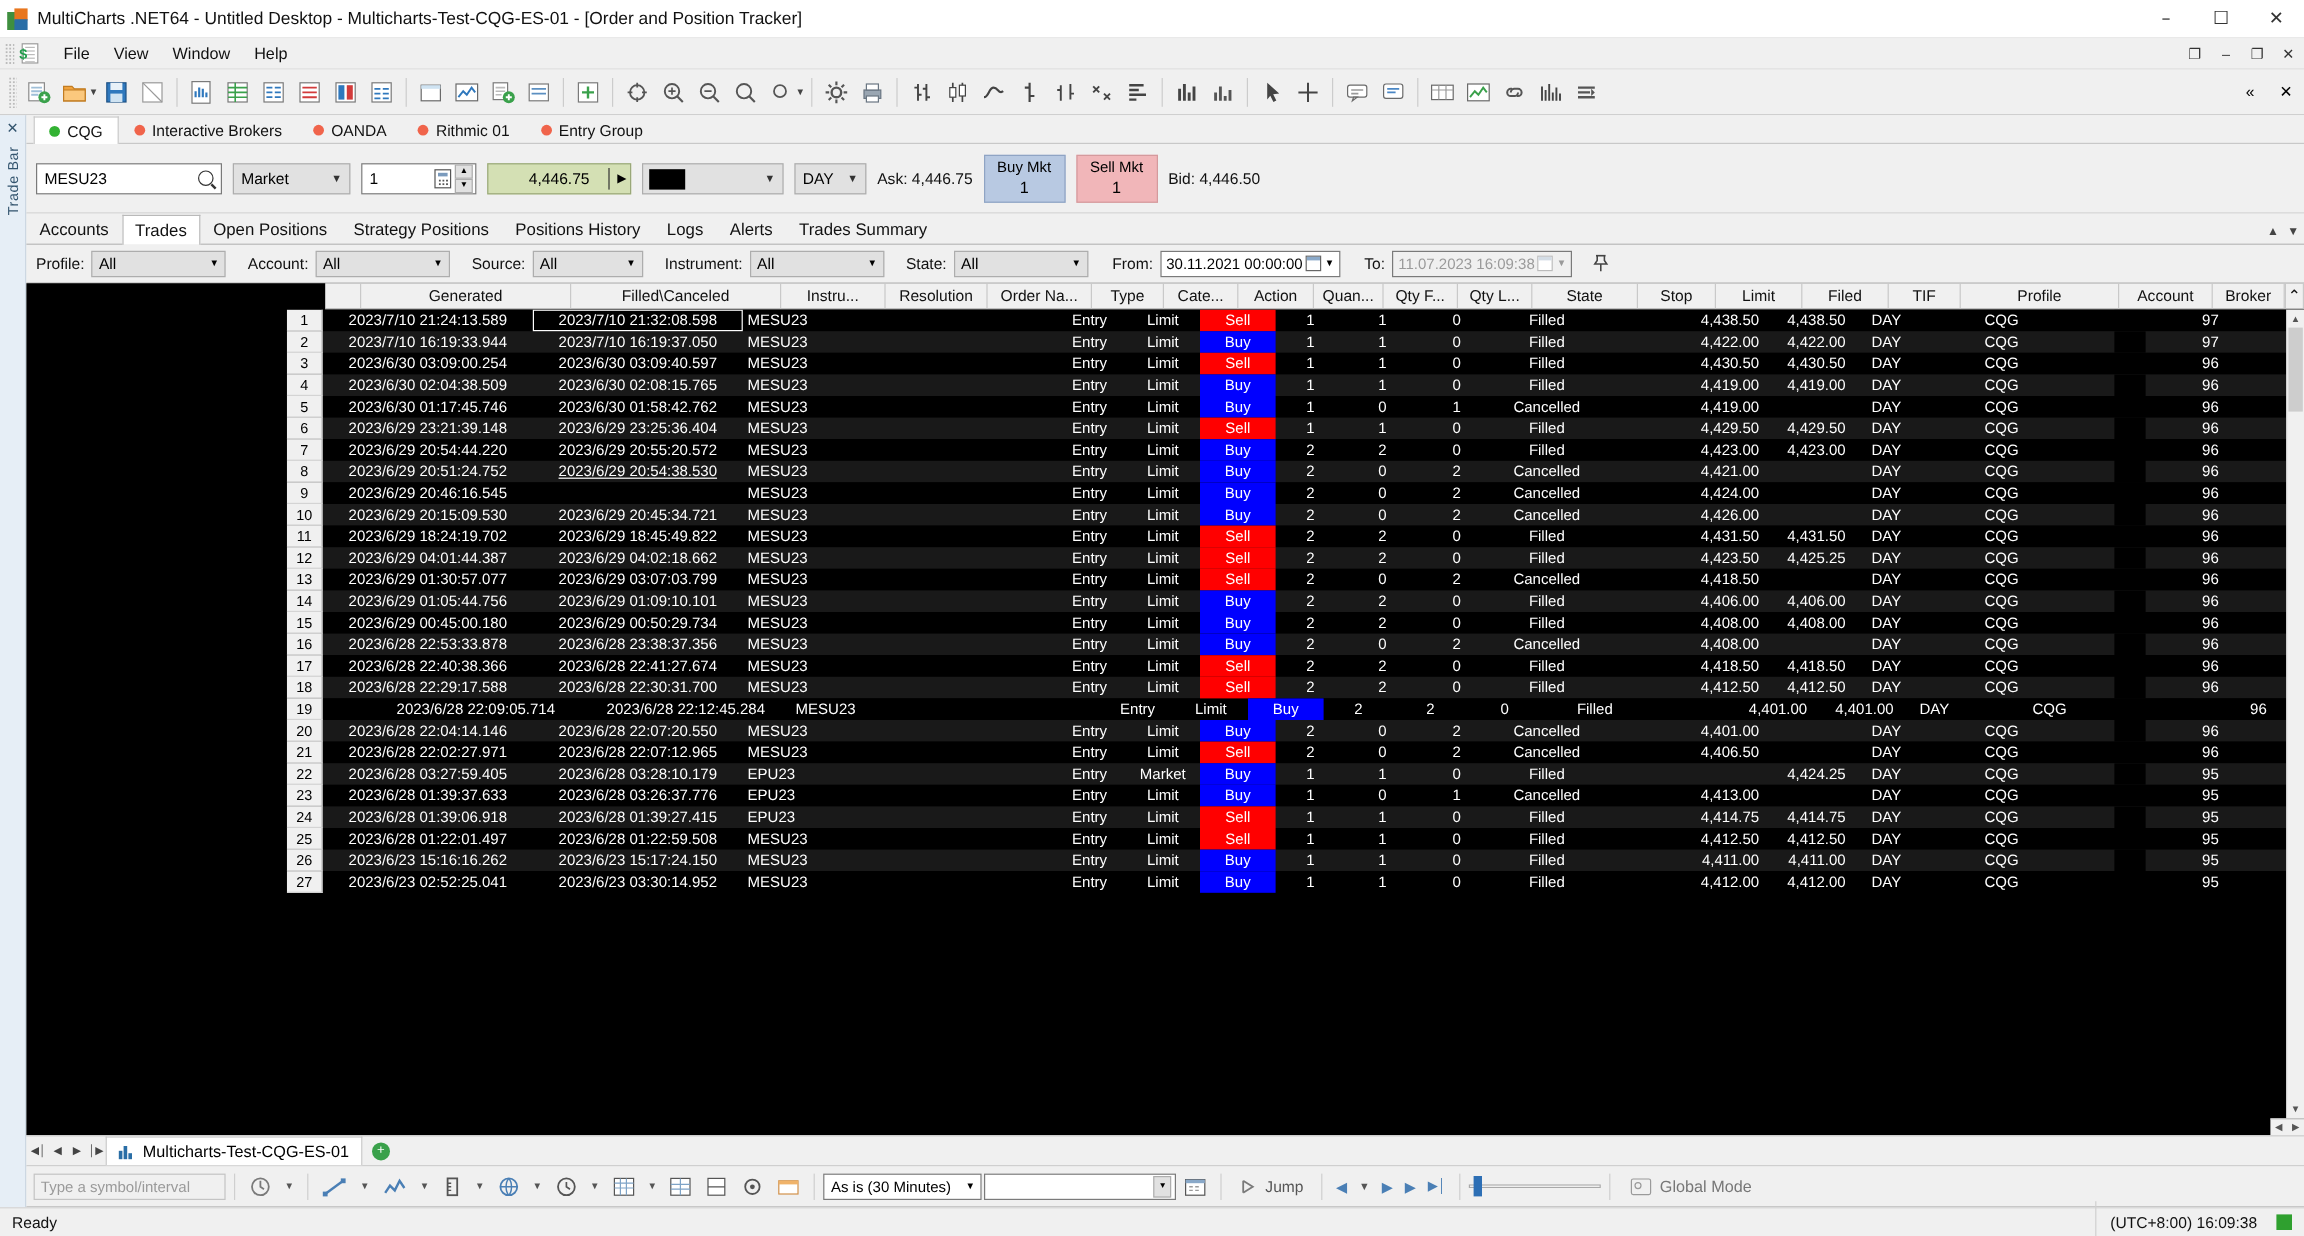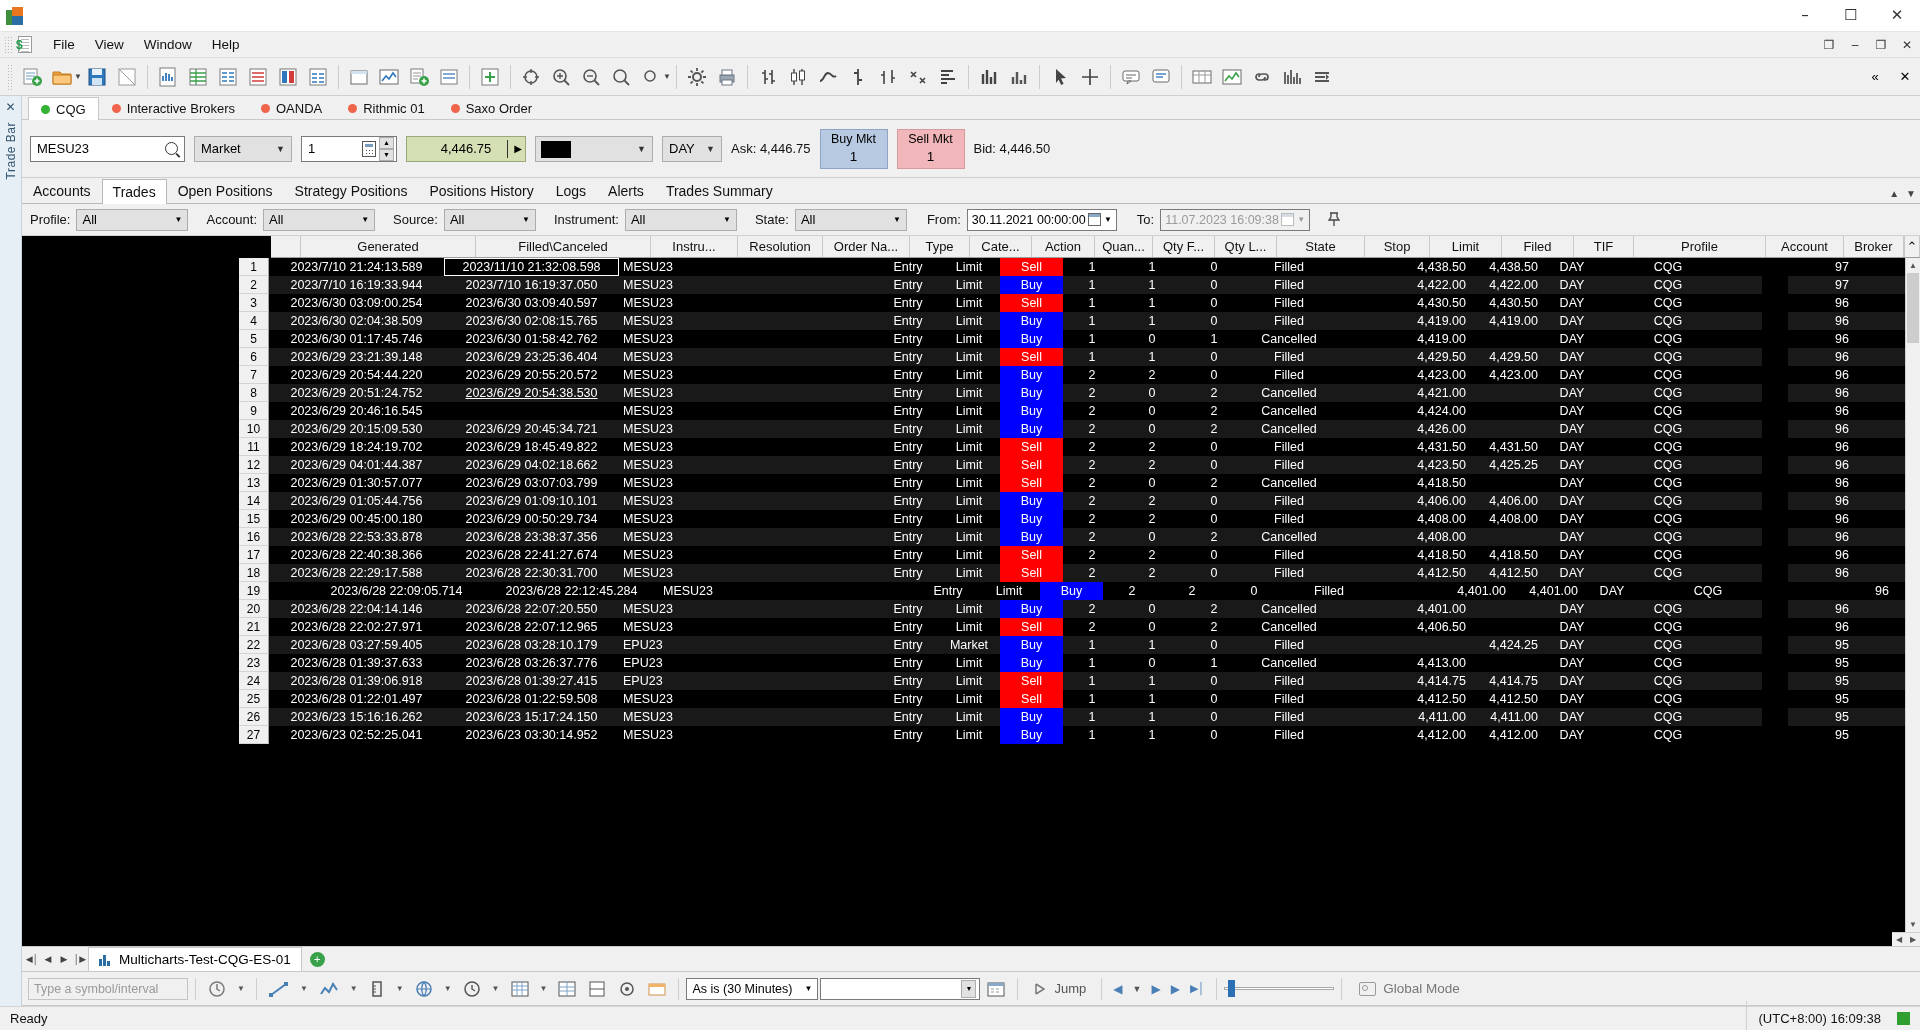--- a/index.html
+++ b/index.html
@@ -232,20 +232,21 @@
 <body>
 
 <div id="app">
 
   <div class="titlebar">
     <div class="title-logo">
       <i class="tl1"></i>
         <i class="tl2"></i>
         <i class="tl3"></i>
     </div>
+    <div class="title-text">MultiCharts .NET64 - Untitled Desktop - Multicharts-Test-CQG-ES-01 - [Order and Position Tracker]</div>
     <div class="title-spacer"></div>
     <div class="win-btns">
       <div class="win-btn">
         <span class="wb-glyph">–</span>
       </div>
       <div class="win-btn">
         <span class="wb-glyph">☐</span>
       </div>
       <div class="win-btn close">
         <span class="wb-glyph">✕</span>
@@ -565,21 +566,21 @@
         <div class="btab">
           <span class="dot" style="background:#f0644b"></span>
           <span>OANDA</span>
         </div>
         <div class="btab">
           <span class="dot" style="background:#f0644b"></span>
           <span>Rithmic 01</span>
         </div>
         <div class="btab">
           <span class="dot" style="background:#f0644b"></span>
-          <span>Saxo Order</span>
+          <span>Entry Group</span>
         </div>
       </div>
 
       <div class="order-bar">
         <div class="ob-symbol">
           <span class="sv">MESU23</span>
           <span class="mag"></span>
         </div>
 
         <div class="combo ob-type">
@@ -716,21 +717,21 @@
             <div class="gh" style="width: 132px;">Profile</div>
             <div class="gh" style="width: 78px;">Account</div>
             <div class="gh" style="width: 60px;">Broker</div>
             <div class="gh" style="flex: 1 1 auto;"></div>
             <div class="gh" style="width: 15px;">⌃</div>
           </div>
         <div class="grid-body" id="grid-body">
           <div class="grow odd">
               <div class="gc rownum" style="width: 30px;">1</div>
               <div class="gc c" style="width: 175px;">2023/7/10 21:24:13.589</div>
-              <div class="gc c sel-cell" style="width: 175px;">2023/11/10 21:32:08.598</div>
+              <div class="gc c sel-cell" style="width: 175px;">2023/7/10 21:32:08.598</div>
               <div class="gc l" style="width: 87px;">MESU23</div>
               <div class="gc c" style="width: 85px;"></div>
               <div class="gc c" style="width: 87px;"></div>
               <div class="gc c" style="width: 60px;">Entry</div>
               <div class="gc c" style="width: 62px;">Limit</div>
               <div class="gc c action act-sell" style="width: 63px;">Sell</div>
               <div class="gc c" style="width: 58px;">1</div>
               <div class="gc c" style="width: 62px;">1</div>
               <div class="gc c" style="width: 62px;">0</div>
               <div class="gc c" style="width: 88px;">Filled</div>

